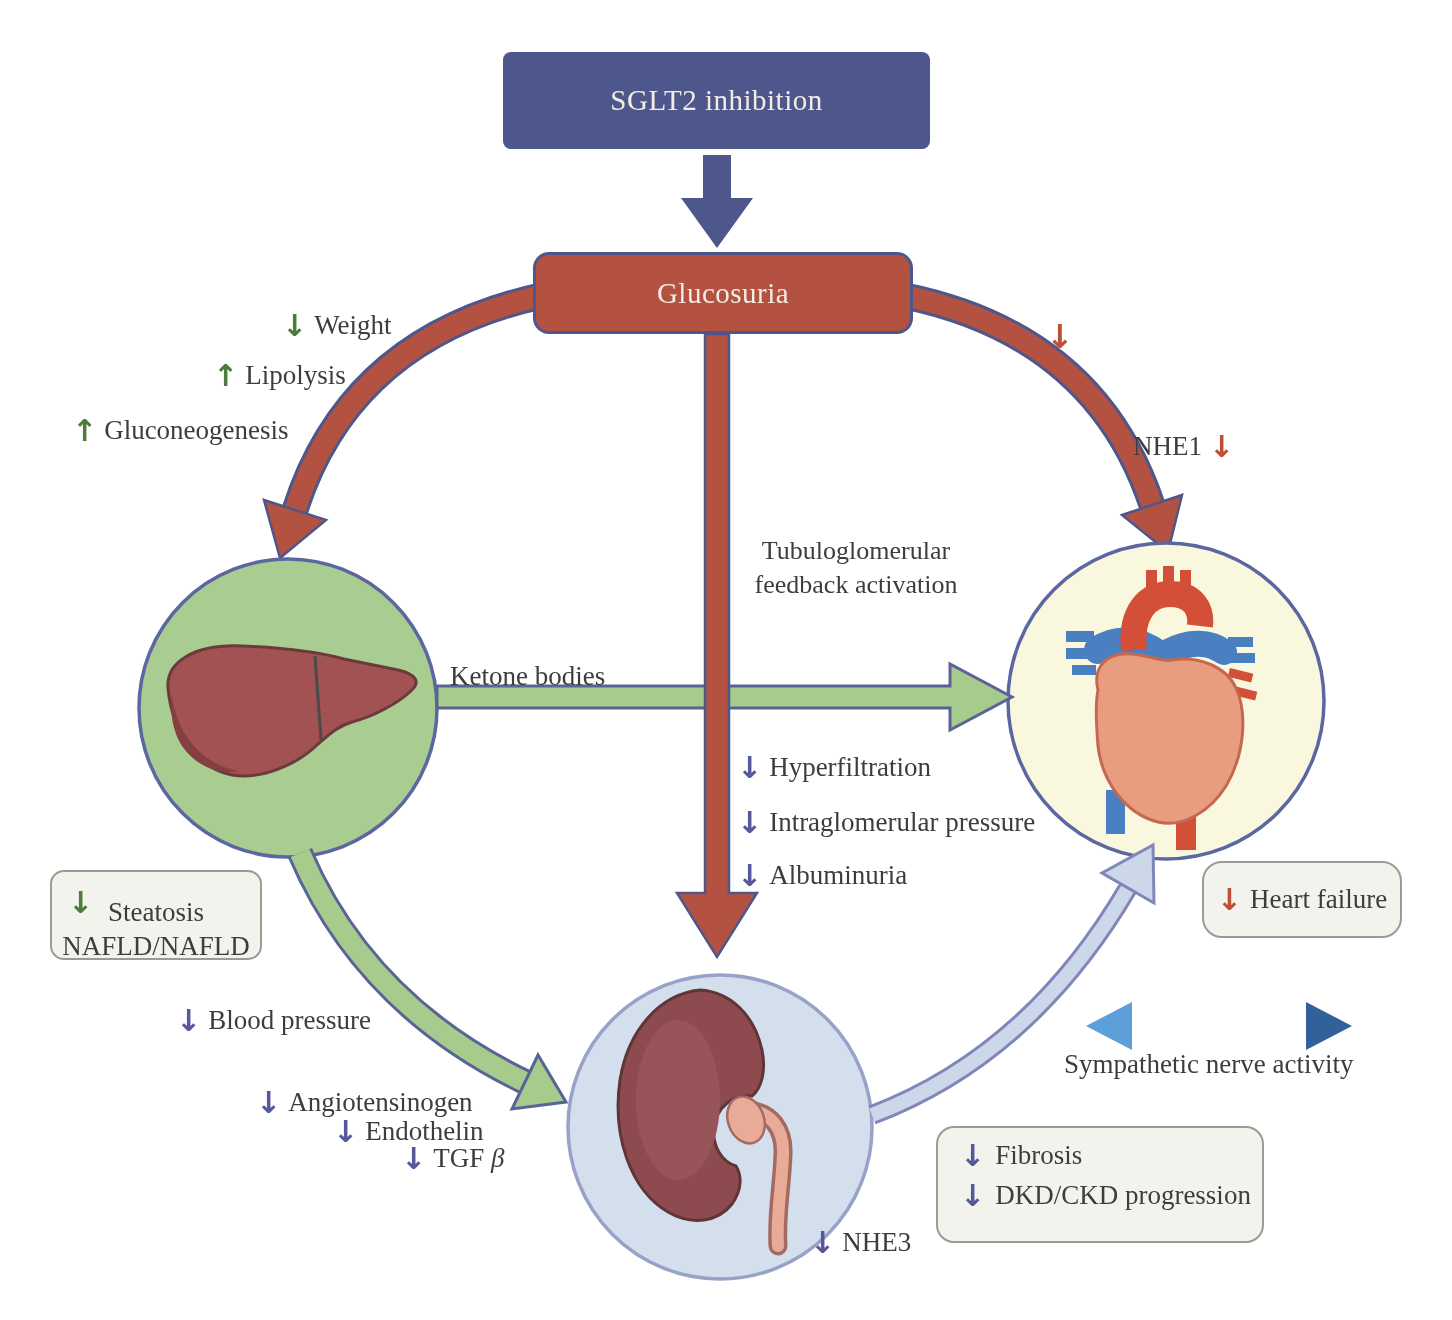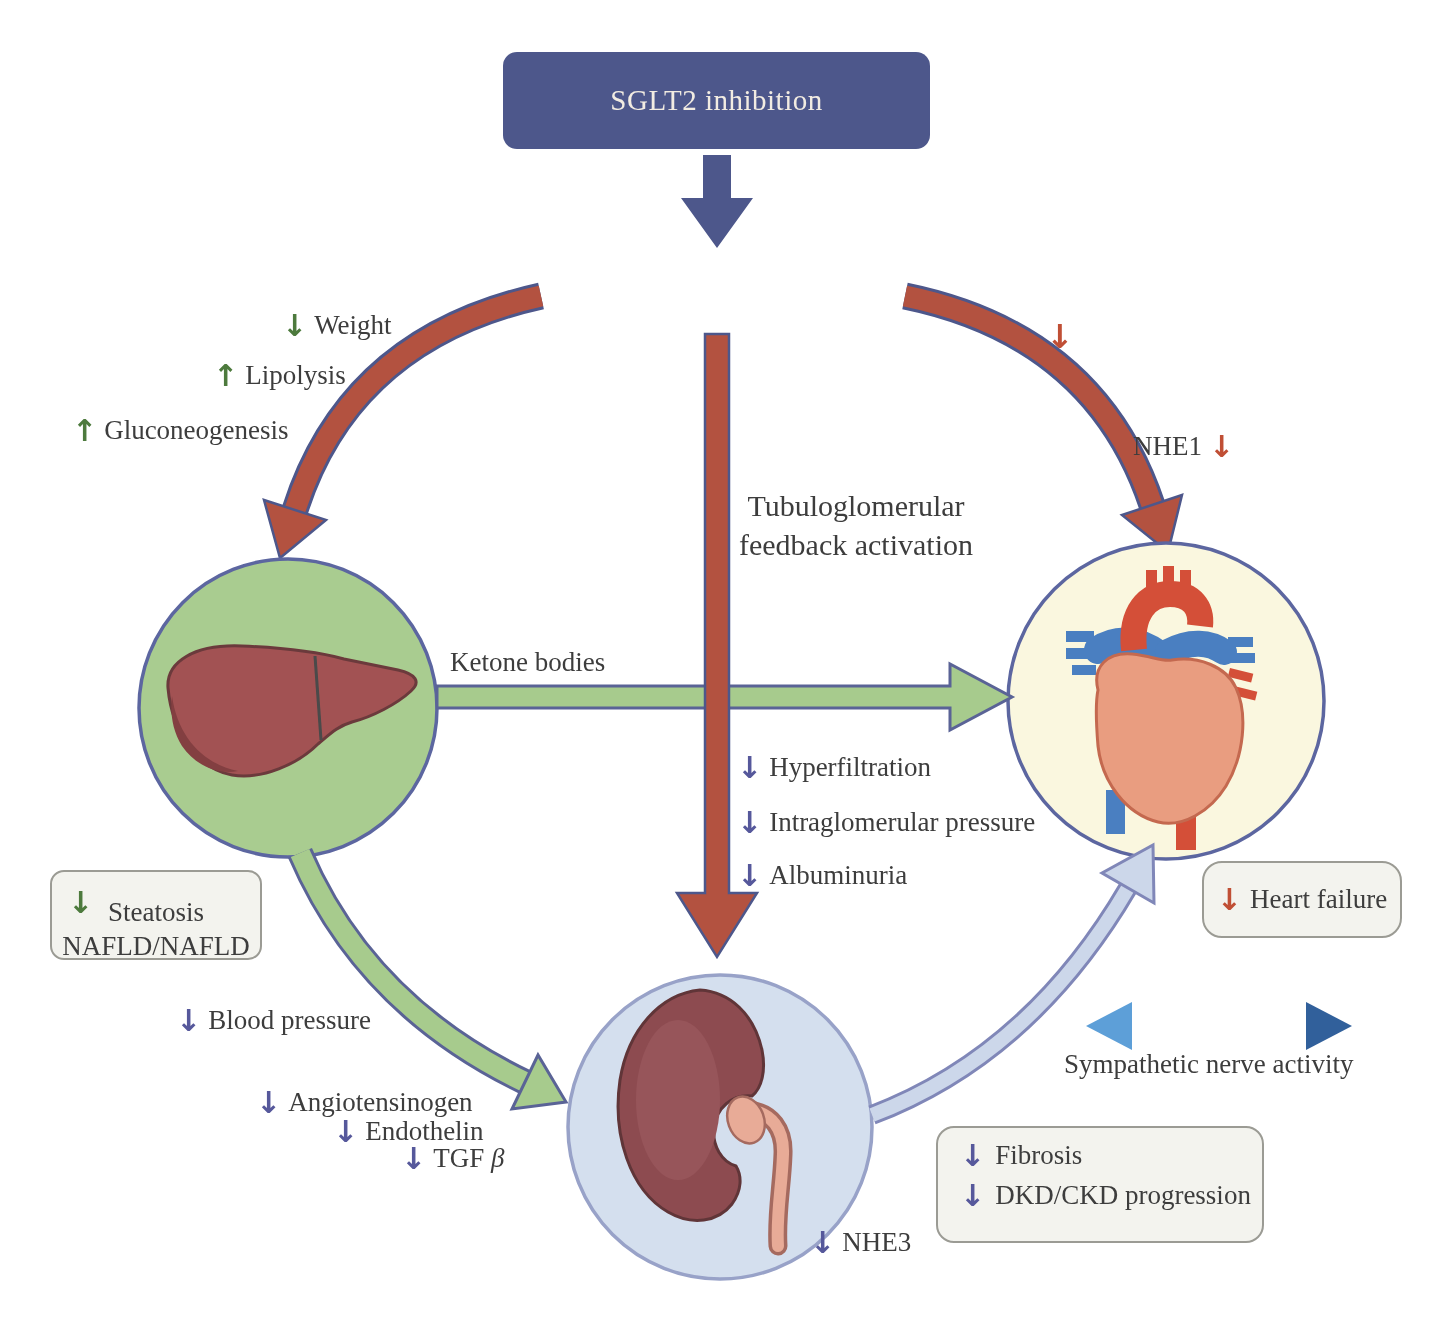--- a/index.html
+++ b/index.html
@@ -2,26 +2,26 @@
 <html><head>
 <meta charset="utf-8">
 <style>
   html,body{margin:0;padding:0;background:#fff;}
   .figure{position:relative;width:1452px;height:1320px;background:#ffffff;overflow:hidden;
           font-family:"Liberation Serif","DejaVu Serif",serif;color:#3d3d3d;}
   svg.art{position:absolute;left:0;top:0;width:1452px;height:1320px;}
 
   .box{position:absolute;display:flex;align-items:center;justify-content:center;
        color:#f2ece2;font-size:29px;letter-spacing:.5px;}
-  .box.sglt2{left:503px;top:52px;width:427px;height:97px;background:#4d578b;border-radius:14px;}
+  .box.sglt2{left:503px;top:52px;width:427px;height:97px;background:#4d578b;border-radius:8px;}
   .box.glucosuria{left:533px;top:252px;width:380px;height:82px;background:#b35240;
        border:3px solid #4d578b;border-radius:16px;box-sizing:border-box;}
 
   .lbl{position:absolute;display:flex;align-items:center;gap:7px;font-size:27px;white-space:nowrap;line-height:1.1;}
-  .lbl-block{position:absolute;font-size:30px;line-height:1.3;text-align:center;}
+  .lbl-block{position:absolute;font-size:26px;line-height:1.3;text-align:center;margin-top:48px;}
   .ar{font-family:"DejaVu Sans",sans-serif;font-weight:bold;font-size:30px;line-height:1;}
   .ar.g{color:#4d7a3d;}
   .ar.p{color:#56589b;}
   .ar.r{color:#c04f35;}
   .two-line{text-align:center;line-height:1.25;}
 
   .gray-box{position:absolute;background:#f3f3ee;border:2.5px solid #9b9b94;border-radius:14px;
        box-sizing:border-box;font-size:27px;color:#3d3d3d;}
   .gray-box.steatosis{left:50px;top:870px;width:212px;height:90px;}
   .gray-box.steatosis .ar{position:absolute;left:16px;top:16px;}
@@ -124,20 +124,23 @@
     <g>
       <line x1="1126" y1="1026" x2="1312" y2="1026" stroke="url(#symGrad)" stroke-width="6"></line>
       <polygon points="1132,1002 1132,1050 1086,1026" fill="#5d9fd8"></polygon>
       <polygon points="1306,1002 1306,1050 1352,1026" fill="#31609b"></polygon>
     </g>
   </svg>
 
   <div class="box sglt2">
     <span>SGLT2 inhibition</span>
   </div>
+  <div class="box glucosuria">
+    <span>Glucosuria</span>
+  </div>
 
   <div class="lbl" style="left:282px;top:311px;">
     <span class="ar g">↓</span>
     <span>Weight</span>
   </div>
   <div class="lbl" style="left:213px;top:361px;">
     <span class="ar g">↑</span>
     <span>Lipolysis</span>
   </div>
   <div class="lbl" style="left:72px;top:416px;">
@@ -147,21 +150,21 @@
 
   <div class="lbl" style="left:1046px;top:314px;align-items:flex-start;">
     <span class="ar r tb-arrow">↓</span>
   </div>
   <div class="lbl" style="left:1133px;top:432px;">
     <span>NHE1</span>
     <span class="ar r">↓</span>
   </div>
 
   <div class="lbl-block" style="left:736px;top:486px;width:240px;">Tubuloglomerular feedback activation</div>
-  <div class="lbl" style="left:450px;top:648px;">
+  <div class="lbl" style="left:450px;top:662px;">
     <span>Ketone bodies</span>
   </div>
 
   <div class="lbl" style="left:737px;top:753px;">
     <span class="ar p">↓</span>
     <span>Hyperfiltration</span>
   </div>
   <div class="lbl" style="left:737px;top:808px;">
     <span class="ar p">↓</span>
     <span>Intraglomerular pressure</span>

